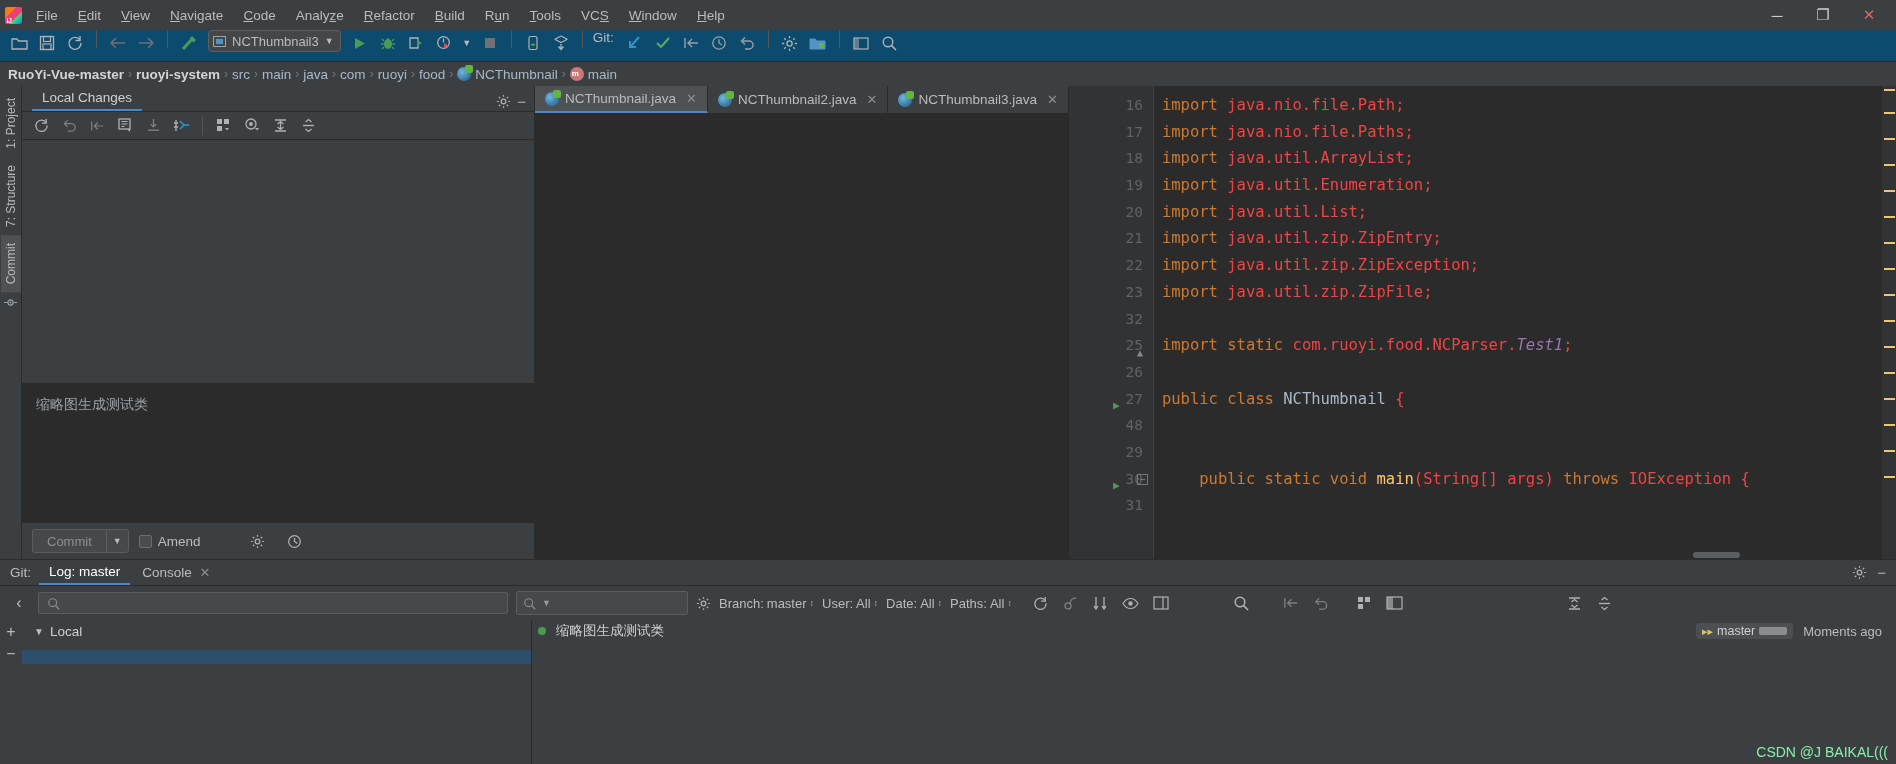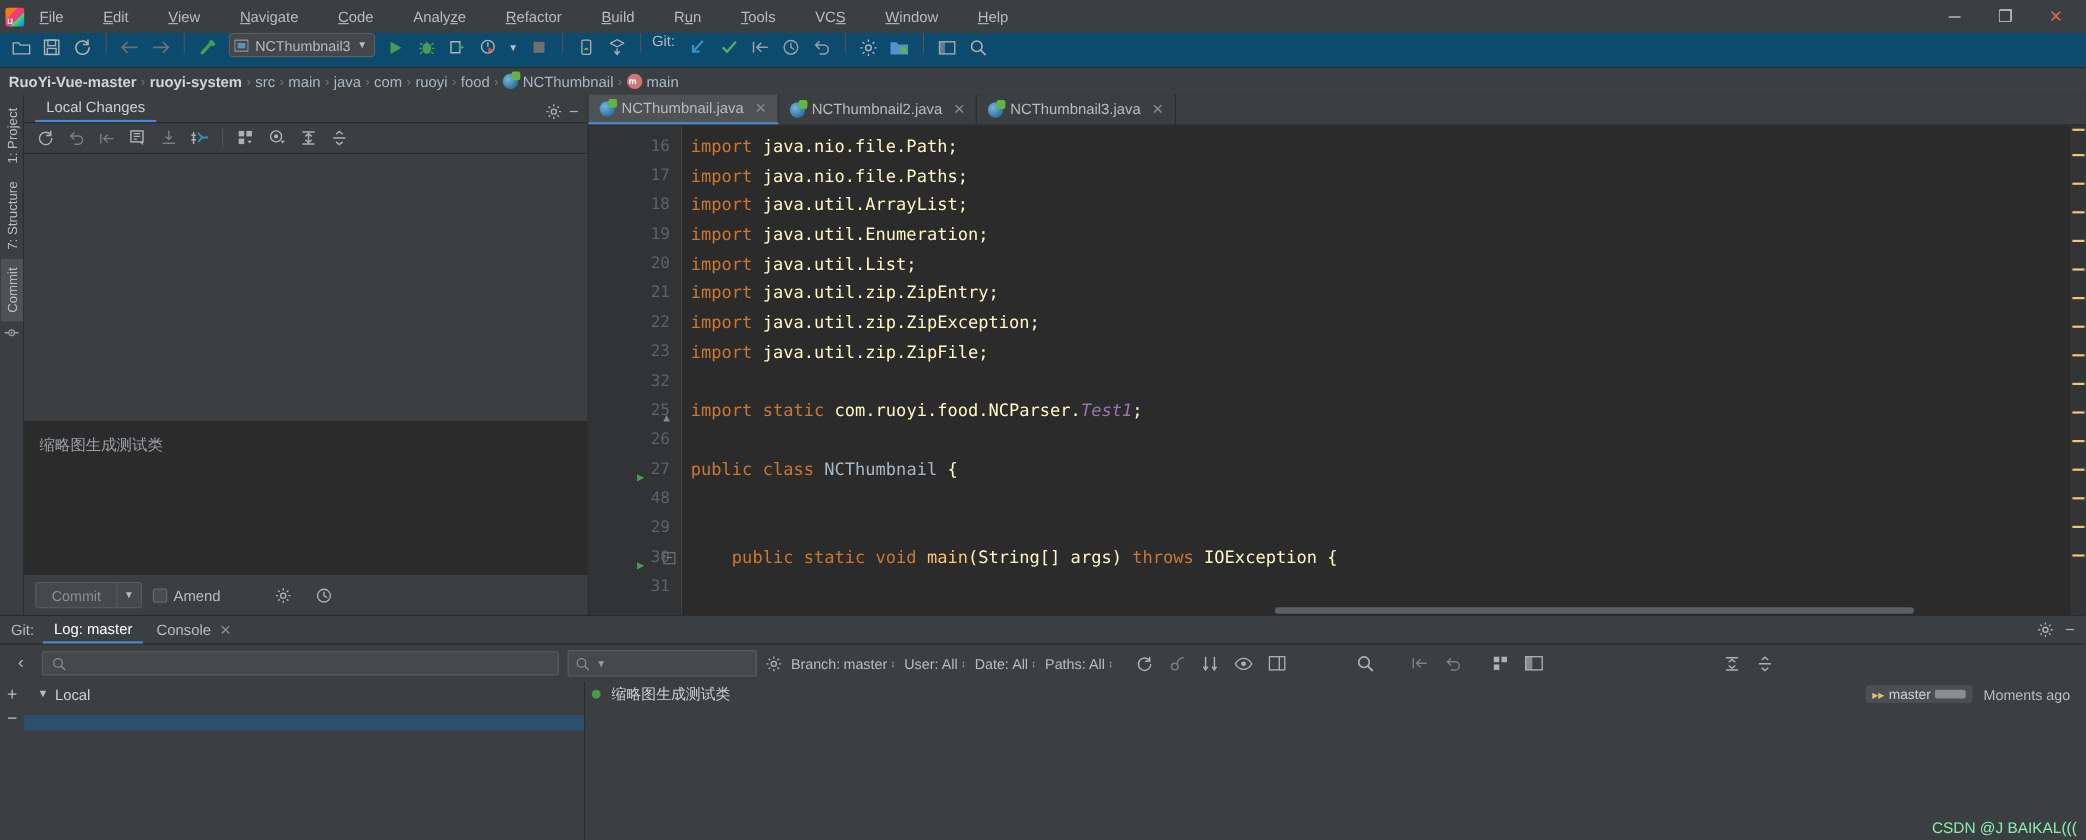--- a/index.html
+++ b/index.html
@@ -16,21 +16,21 @@
   .titlebar {
     height: 30px; background: #3c3f41; display: flex; align-items: center;
     flex: 0 0 30px; position: relative;
   }
   .logo { width: 26px; height: 30px; display:flex; align-items:center; justify-content:center; }
   .logo-sq { width: 17px; height: 17px; border-radius: 2px;
     background: linear-gradient(135deg,#f97a12 0%,#f97a12 34%,#ed3d7d 34%,#ed3d7d 62%,#3dea62 62%,#087cfa 100%);
     position: relative; }
   .logo-sq::after { content:"IJ"; position:absolute; left:2px; bottom:0px; font-size:7px;
     color:#fff; font-family:"Liberation Sans",sans-serif; font-weight:bold; letter-spacing:-0.5px;}
-  .menu { display: flex; align-items: center; gap: 16px; }
+  .menu { display: flex; align-items: center; gap: 0px; }
   .menu-item { padding: 4px 10px; font-size: 13.5px; color: #bbbbbb; white-space: nowrap; }
   .menu-item u { text-decoration: underline; }
   .win-title {
     position: absolute; left: 0; right: 0; text-align: center; font-size: 13.5px;
     color: #a6a6a6; pointer-events: none;
   }
   .win-ctrls { margin-left: auto; display: flex; align-items: center; padding-right: 4px; z-index:2; }
   .win-btn { width: 46px; height: 30px; display:flex; align-items:center; justify-content:center;
     font-size: 15px; color:#cfcfcf; }
   .win-btn.close { color:#d66; }
@@ -90,21 +90,21 @@
     padding: 0 10px; background: #3c3f41; }
   .btn-commit { display:flex; align-items:center; height:24px; border:1px solid #5a5d5e;
     border-radius:3px; background:#45494a; }
   .btn-commit .lbl { padding: 0 14px; font-size: 13px; color: #8d8f90; }
   .btn-commit .arr { border-left:1px solid #5a5d5e; padding: 0 6px; font-size:9px; color:#bbb;
      height:100%; display:flex; align-items:center;}
   .amend { display:flex; align-items:center; gap:6px; font-size:13.5px; color:#bbbbbb; }
   .chk { width: 13px; height: 13px; border: 1px solid #6a6d6e; background:#4a4d4e; border-radius:2px;}
 
   
-  .editor-col { flex: 1 1 auto; display: flex; flex-direction: column; min-width: 0; background:#2b2b2b;}
+  .editor-col { flex: 1 1 auto; display: flex; flex-direction: row; min-width: 0; background:#2b2b2b;}
   .ed-tabs { height: 28px; flex: 0 0 28px; display: flex; align-items: stretch; background:#3c3f41;
      border-bottom: 1px solid #2b2b2b; }
   .ed-tab { display: flex; align-items: center; gap: 6px; padding: 0 10px; font-size: 13.5px;
     color: #bbbbbb; border-right: 1px solid #2b2b2b; white-space: nowrap; }
   .ed-tab.active { background: #4e5254; border-bottom: 2px solid #4a88c7; }
   .tab-close { color: #8d8d8d; font-size: 13px; margin-left: 4px; }
   .jicon { width: 14px; height: 14px; border-radius: 50%;
     background: radial-gradient(circle at 35% 35%, #6fb7e0, #3a7ca8 60%, #2d6284);
     position: relative; display:inline-block; flex:0 0 14px;}
   .jicon::after { content:""; position:absolute; right:-2px; top:-2px; width:8px; height:8px;
@@ -114,21 +114,21 @@
     font-family: "DejaVu Sans Mono", monospace; font-size: 14.5px; text-align: right;
     padding-top: 6px; position: relative;}
   .gutter .ln { height: 26.7px; line-height: 26.7px; padding-right: 10px; position: relative;}
   .gutter .ln .run-mark { position: absolute; left: 44px; top: 7px; color: #499c54; font-size: 11px; }
   .gutter .ln .fold { position: absolute; left: 68px; top: 8px; color:#888; font-size:10px; }
   .code { flex: 1 1 auto; font-family: "DejaVu Sans Mono", monospace; font-size: 15.5px;
     padding-top: 6px; padding-left: 8px; white-space: pre; overflow: hidden; position:relative;
     border-left: 1px solid #3c3f41;}
   .code .line { height: 26.7px; line-height: 26.7px; }
   .kw { color: #cc7832; }
-  .pl { color: #fef9c3; }
+  .pl { color: #ef4444; }
   .it { color: #9876aa; font-style: italic; }
   .cls { color: #a9b7c6; }
   .mth { color: #ffc66d; }
   .ed-scroll-x { position:absolute; bottom:0; left:84px; right:16px; height:8px; }
   .ed-scroll-x .thumb { position:absolute; left:540px; right:140px; top:1px; height:6px;
     background:#5c5f61; border-radius:3px; }
   .marker-bar { width: 14px; flex: 0 0 14px; background: #313335; position: relative; }
   .marker { position: absolute; right: 1px; width: 11px; height: 2px; background: #f0c674; }
 
   

